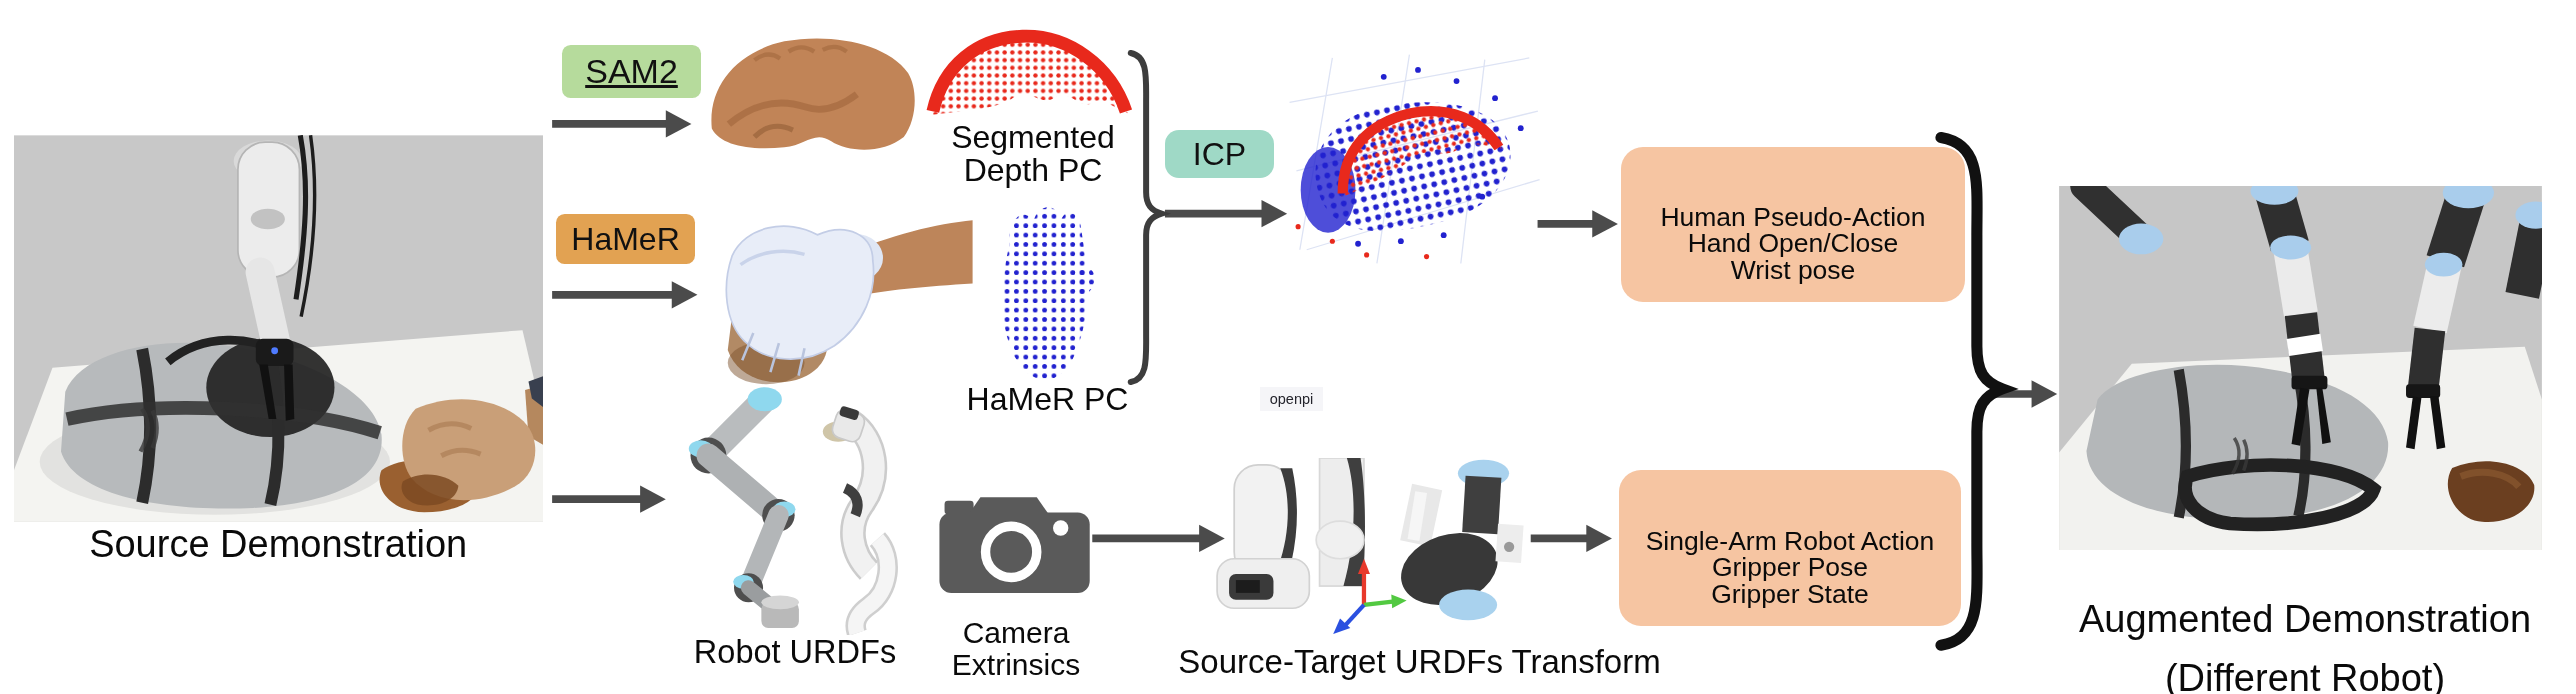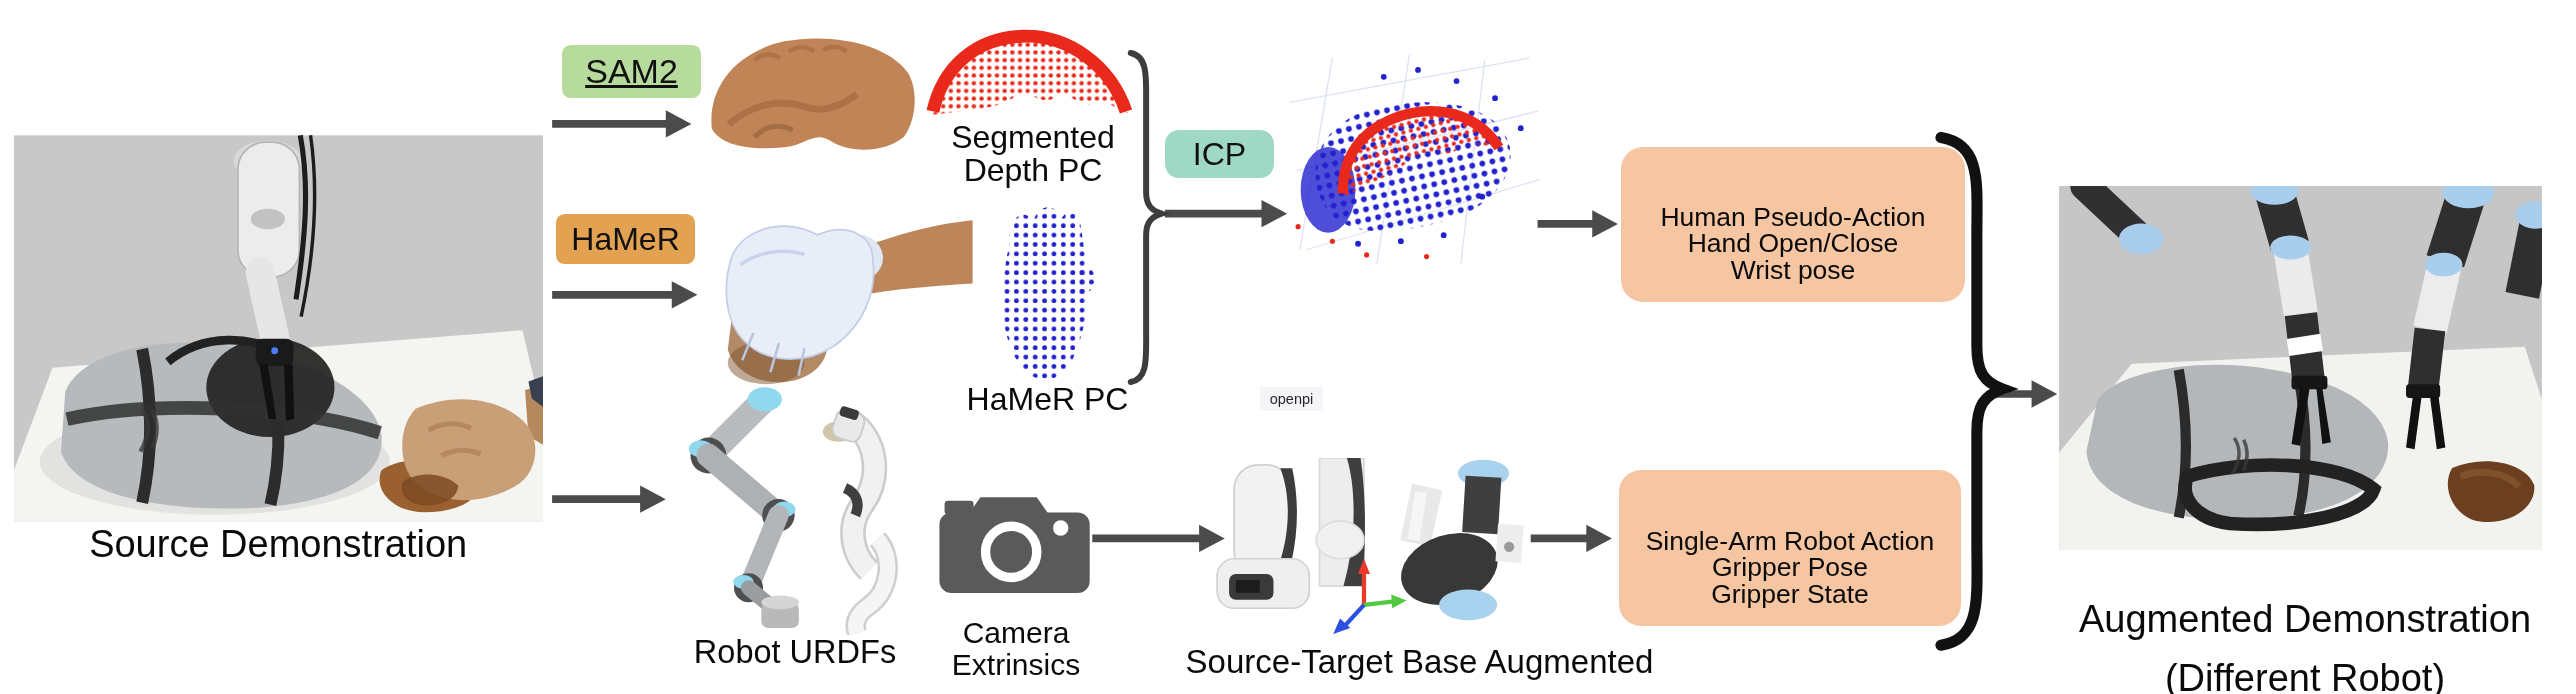--- a/index.html
+++ b/index.html
@@ -213,21 +213,21 @@
     <circle cx="350" cy="104" r="6" style="fill:#999999"></circle>
     <g>
       <line x1="180" y1="172" x2="180" y2="134" style="stroke:#e8392b;stroke-width:5"></line>
       <polygon points="173,136 180,118 187,136" style="fill:#e8392b"></polygon>
       <line x1="180" y1="172" x2="216" y2="168" style="stroke:#52c941;stroke-width:5"></line>
       <polygon points="212,160 230,167 213,176" style="fill:#52c941"></polygon>
       <line x1="180" y1="172" x2="158" y2="196" style="stroke:#2b50e0;stroke-width:5"></line>
       <polygon points="152,188 144,206 164,199" style="fill:#2b50e0"></polygon>
     </g>
   </svg>
-  <div class="caption" style="left:1146px;top:645px;width:547px;font-size:33px;">Source-Target Base Augmented</div>
+  <div class="caption" style="left:1146px;top:645px;width:547px;font-size:33px;">Source-Target URDFs Transform</div>
 
   <div class="actionbox" style="left:1619px;top:470px;width:342px;height:156px;">
     <div>Single-Arm Robot Action</div>
     <div>Gripper Pose</div>
     <div>Gripper State</div>
   </div>
 
   <svg class="abs" style="left:2059px;top:186px" width="483" height="364" viewBox="0 0 565 426">
     <rect width="565" height="426" style="fill:#c6c6c6"></rect>
     <polygon points="85,208 545,188 565,250 565,426 0,426 0,312" style="fill:#f2f2ef"></polygon>

